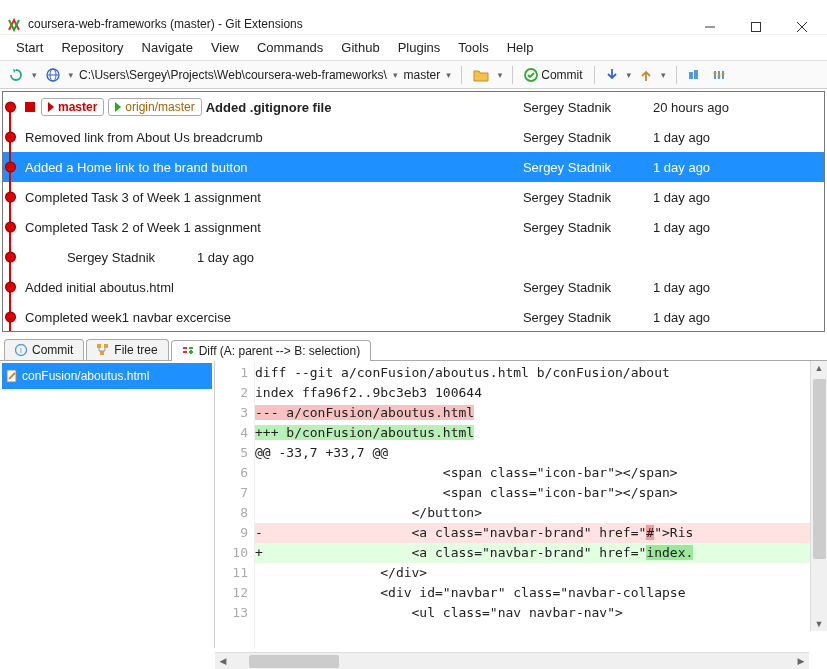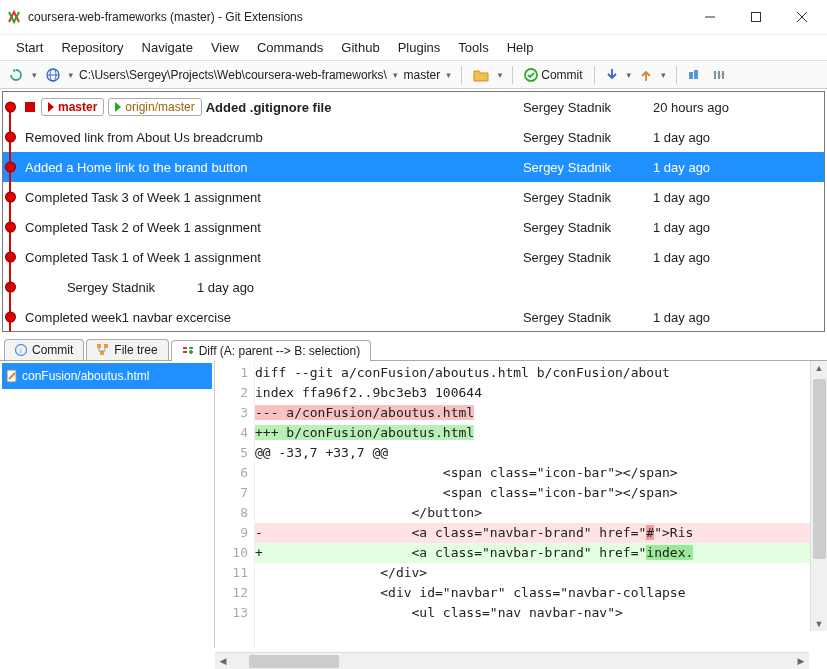--- a/index.html
+++ b/index.html
@@ -1,17 +1,17 @@
 <!DOCTYPE html>
 <html><head>
 <meta charset="utf-8">
 <style>
   * { box-sizing: border-box; }
   body { margin:0; font-family: "Segoe UI", Tahoma, sans-serif; font-size:13px; color:#222; background:#fff; overflow:hidden; }
-  .titlebar { height:30px; display:flex; align-items:center; padding:17px 6px; border-bottom:1px solid #eee; }
+  .titlebar { height:30px; display:flex; padding:17px 6px; border-bottom:1px solid #eee; }
   .titlebar .appicon { width:16px; height:16px; margin-right:6px; }
   .titlebar .title { flex:1; font-size:12px; }
   .winbtns { display:flex; gap:20px; margin-right:6px; }
   .winbtn { width:26px; height:20px; display:flex; align-items:center; justify-content:center; }
   .menubar { height:26px; display:flex; align-items:center; gap:18px; padding:0 16px; border-bottom:1px solid #e0e0e0; background:#fff; }
   .menubar span { font-size:13px; }
   .toolbar { height:28px; display:flex; align-items:center; gap:4px; padding:0 6px; border-bottom:1px solid #d0d0d0; background:#fafafa; font-size:12px; }
   .toolbar .path { flex-shrink:0; }
   .toolbar .chev { color:#666; font-size:9px; margin:0 2px; }
   .toolbar .sep { width:1px; height:18px; background:#ccc; margin:0 4px; }
@@ -226,30 +226,30 @@
         <span>Completed Task 2 of Week 1 assignment</span>
       </div>
       <div class="authcol">Sergey Stadnik</div>
       <div class="datecol">1 day ago</div>
     </div>
     <div class="row">
       <div class="graphcol">
         <div class="vline"></div>
         <div class="dot"></div>
       </div>
-      <div class="msgcol">
-        <span>Completed Task 1 of Week 1 assignment</span>
-      </div>
-      <div class="authcol">Sergey Stadnik</div>
-      <div class="datecol">1 day ago</div>
-    </div>
-    <div class="row">
-      <div class="graphcol">
-        <div class="vline"></div>
-        <div class="dot"></div>
+      <div class="authcol">Sergey Stadnik</div>
+      <div class="datecol">1 day ago</div>
+    </div>
+    <div class="row">
+      <div class="graphcol">
+        <div class="vline"></div>
+        <div class="dot"></div>
+      </div>
+      <div class="msgcol">
+        <span>Added initial aboutus.html</span>
       </div>
       <div class="authcol">Sergey Stadnik</div>
       <div class="datecol">1 day ago</div>
     </div>
     <div class="row">
       <div class="graphcol">
         <div class="vline"></div>
         <div class="dot"></div>
       </div>
       <div class="msgcol">

